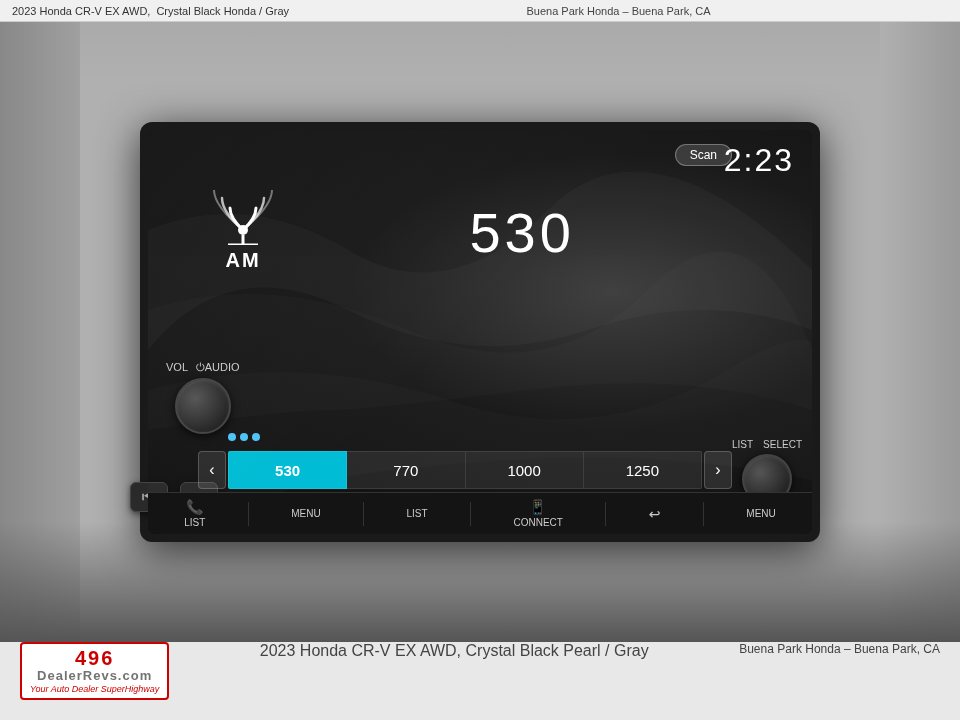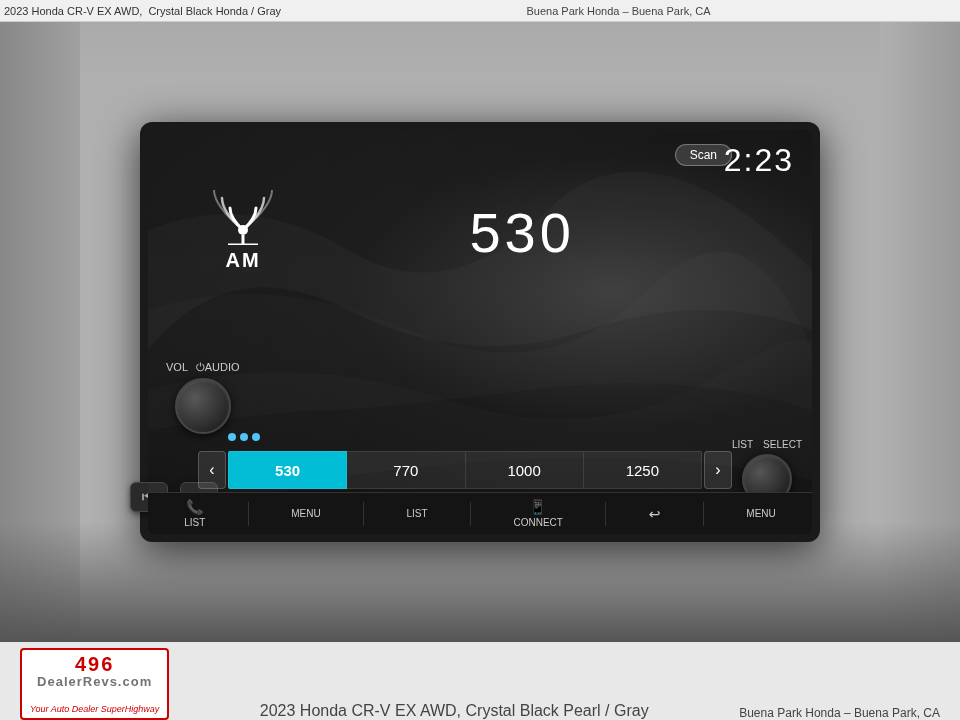--- a/index.html
+++ b/index.html
@@ -12,21 +12,21 @@
     }
 
     
     .top-bar {
       width: 100%;
       height: 22px;
       background: #f0f0f0;
       display: flex;
       align-items: center;
       justify-content: space-between;
-      padding: 0 4px;
+      padding: 0 12px;
       font-size: 11px;
       color: #333;
       border-bottom: 1px solid #ccc;
     }
     .top-bar-left { display: flex; gap: 6px; align-items: center; }
     .top-bar-right { display: flex; gap: 6px; align-items: center; }
     .top-bar-center { font-size: 11px; color: #444; }
 
     
     .main-area {
@@ -344,21 +344,21 @@
       cursor: pointer;
       box-shadow: 0 2px 6px rgba(0,0,0,0.5);
     }
 
     
     .bottom-strip {
       width: 100%;
       height: 78px;
       background: #e8e8e8;
       display: flex;
-      align-items: flex-end;
+      align-items: flex-start;
       justify-content: space-between;
       padding: 0 20px;
     }
 
     .dealer-logo-area {
       display: flex;
       flex-direction: column;
       align-items: flex-start;
     }
 
@@ -384,21 +384,21 @@
       font-size: 13px;
       font-weight: bold;
       color: #737373;
       letter-spacing: 1px;
     }
 
     .dealer-logo-tagline {
       font-size: 9px;
       color: #c00;
       font-style: italic;
-      margin-top: 15px;
+      margin-top: 1px;
     }
 
     .bottom-caption-left {
       font-size: 16px;
       color: #444;
     }
 
     .bottom-caption-right {
       font-size: 12px;
       color: #444;

